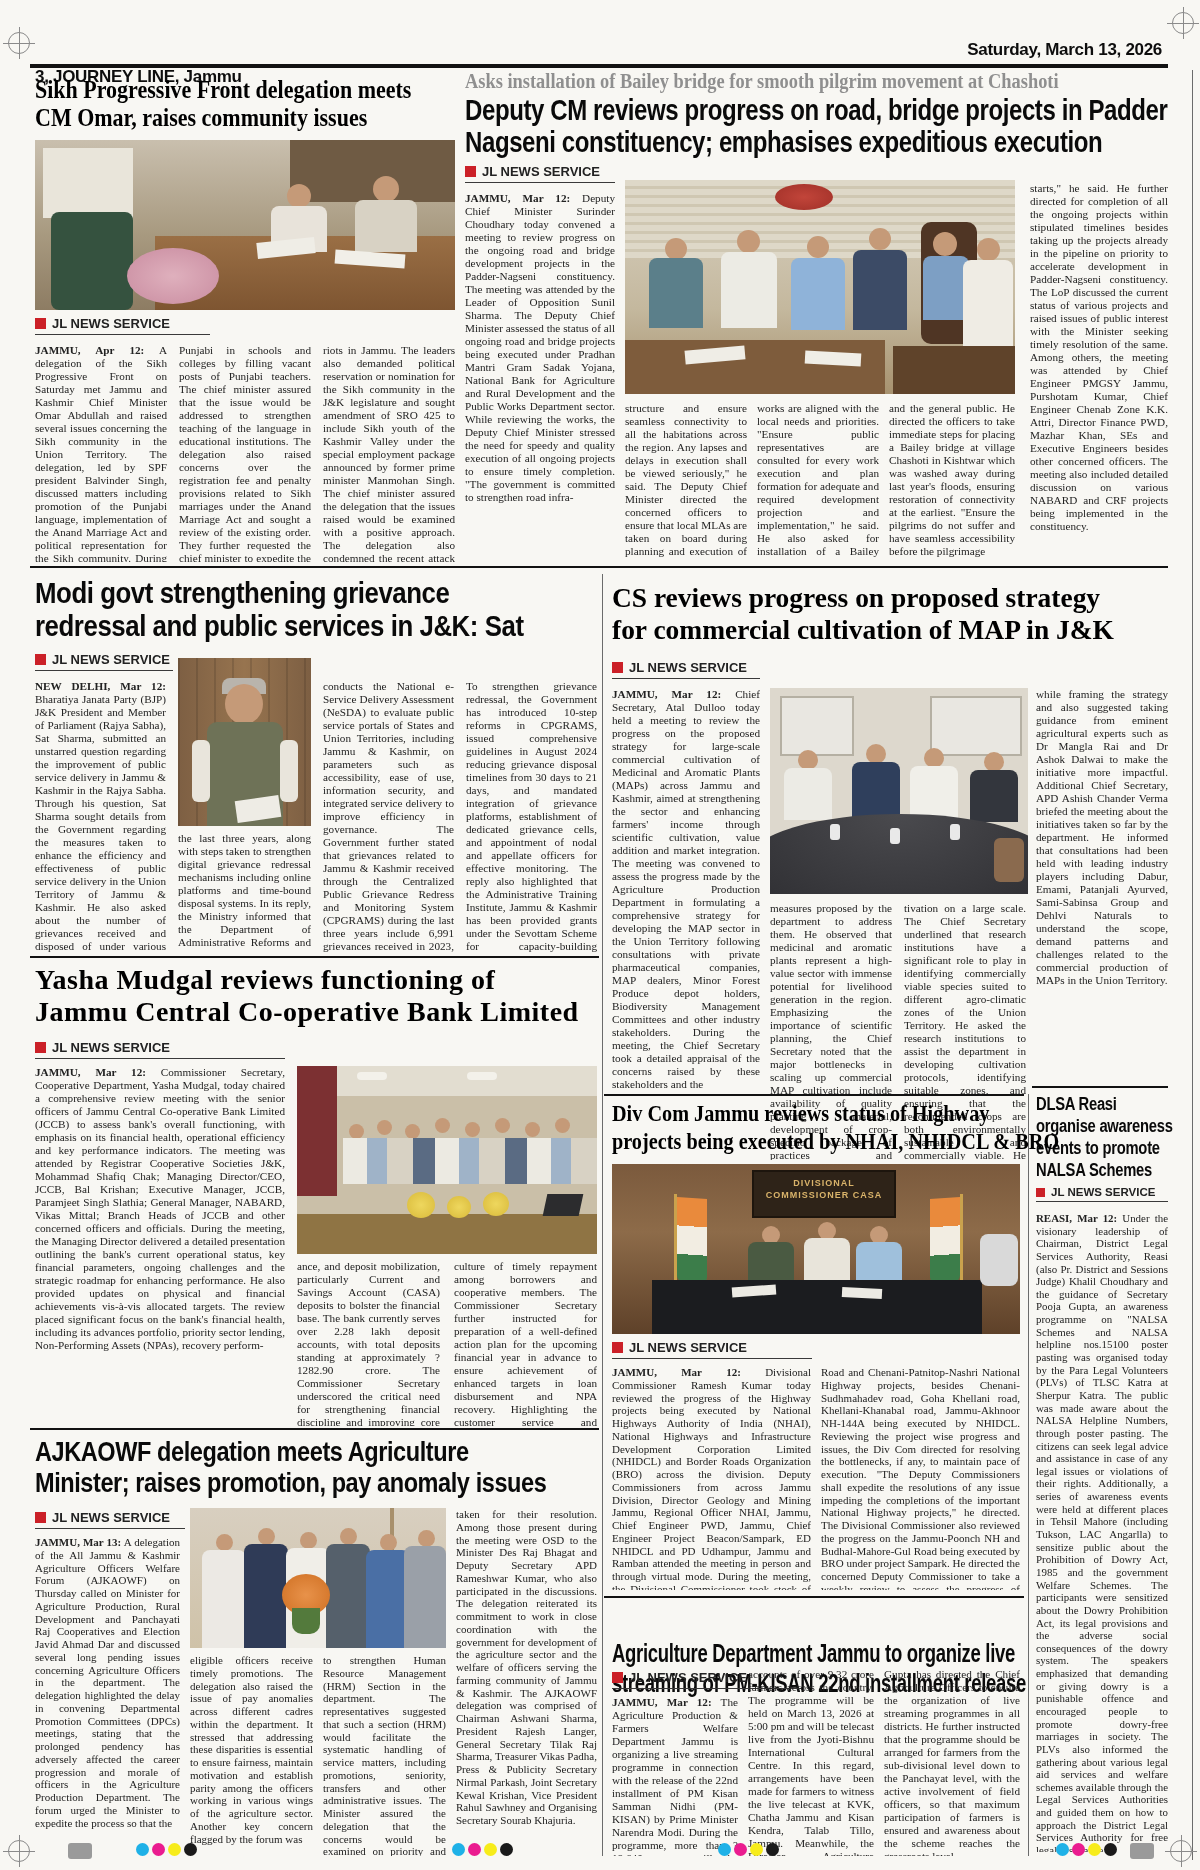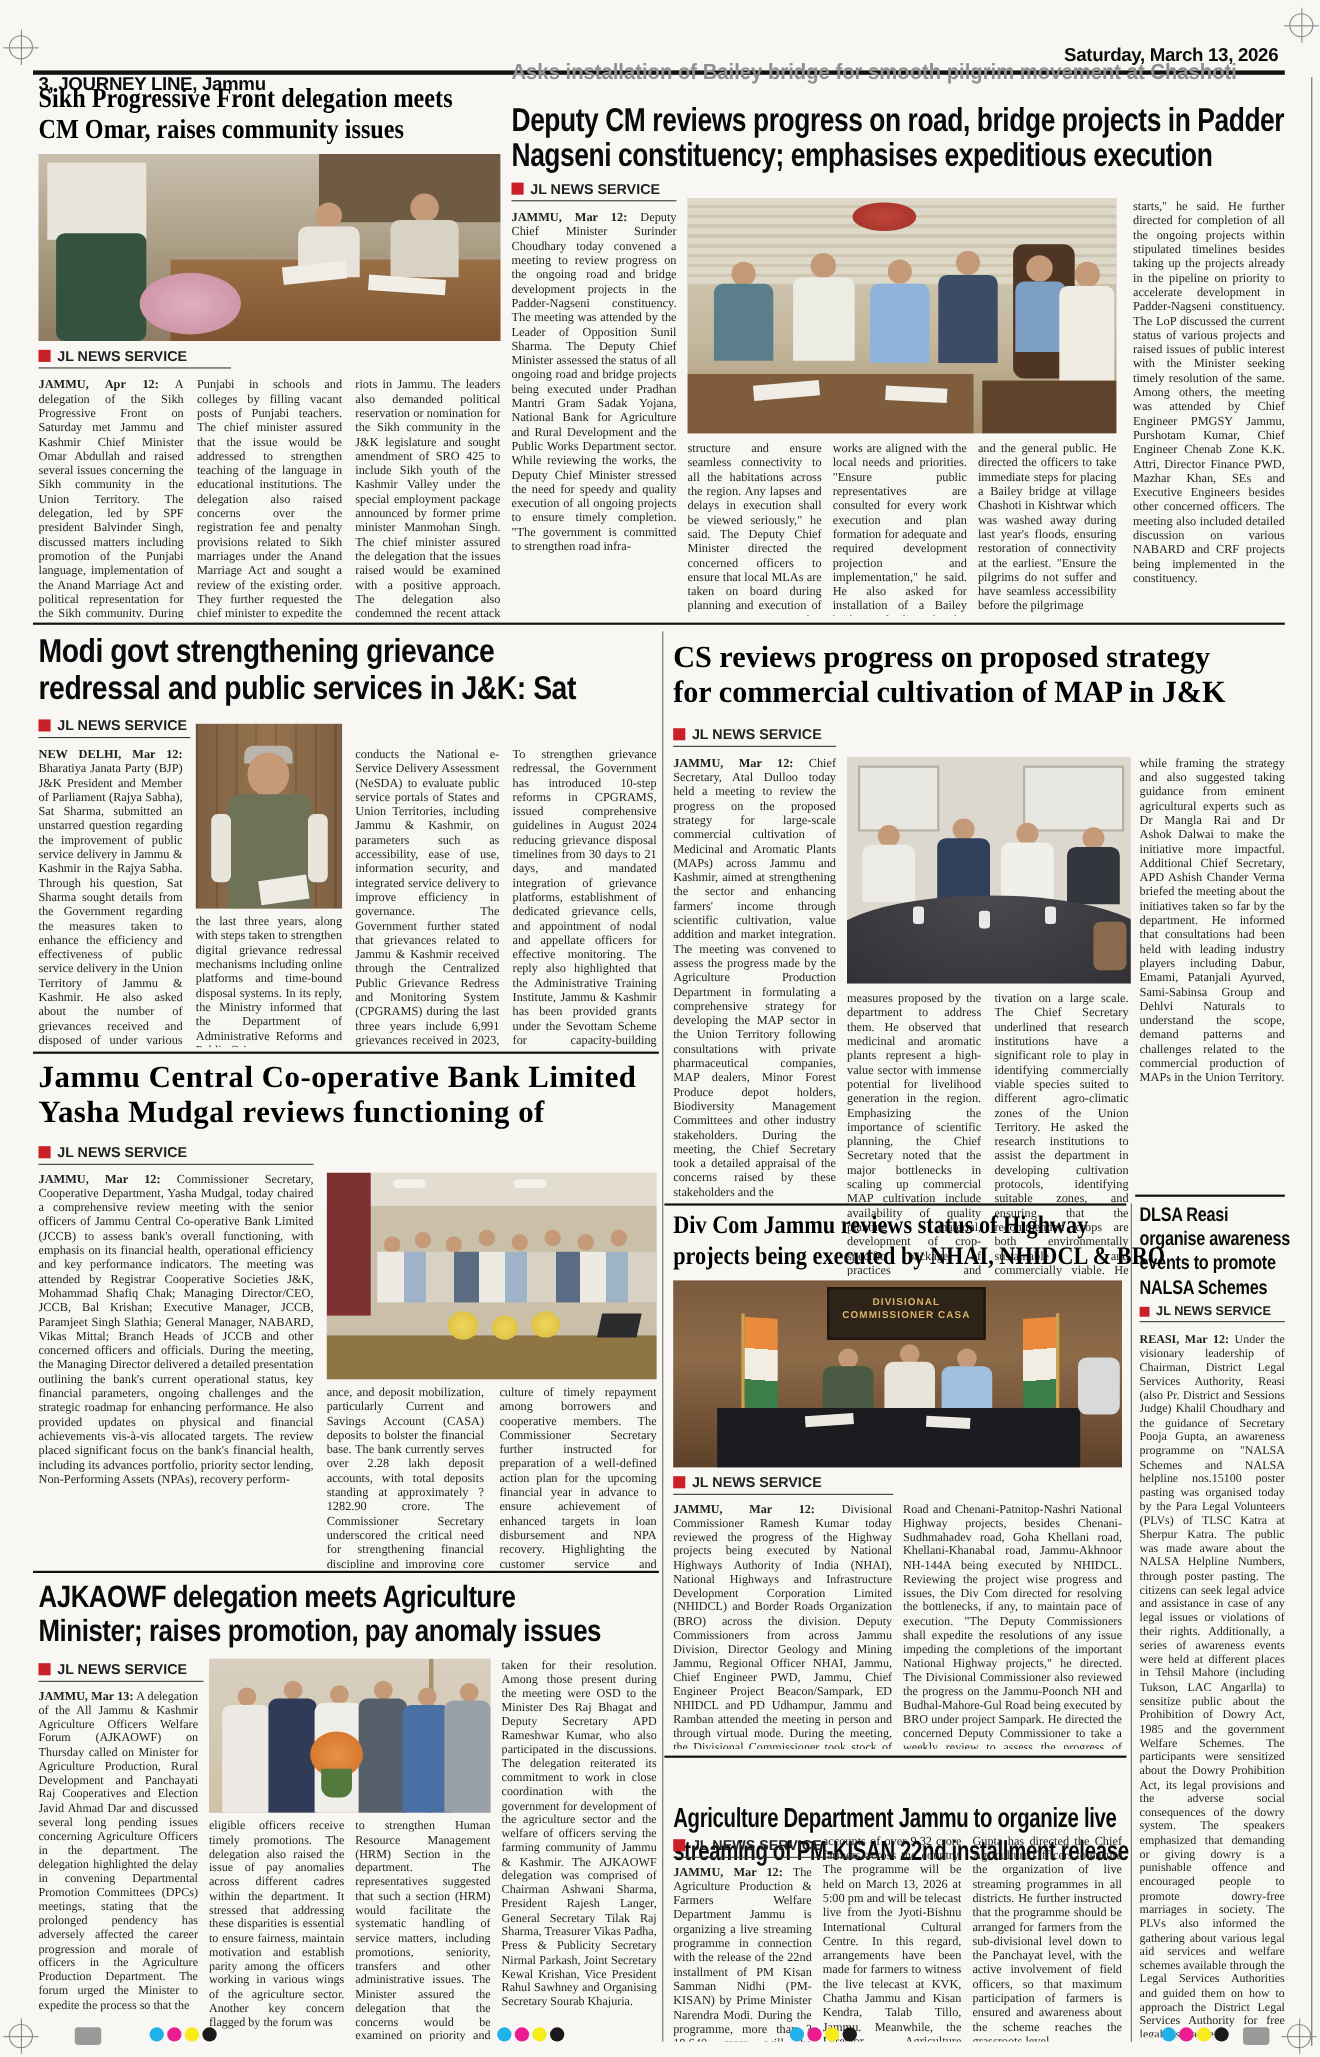--- a/index.html
+++ b/index.html
@@ -67,21 +67,21 @@
       <span>JL NEWS SERVICE</span>
     </div>
     <div class="bodycol" style="left:35px;top:344px;width:132px;height:218px;">
       <b class="dl">JAMMU, Apr 12:</b> <span>A delegation of the Sikh Progressive Front on Saturday met Jammu and Kashmir Chief Minister Omar Abdullah and raised several issues concerning the Sikh community in the Union Territory. The delegation, led by SPF president Balvinder Singh, discussed matters including promotion of the Punjabi language, implementation of the Anand Marriage Act and political representation for the Sikh community. During the meeting, the delegation urged the government to promote</span>
     </div>
     <div class="bodycol" style="left:179px;top:344px;width:132px;height:218px;">Punjabi in schools and colleges by filling vacant posts of Punjabi teachers. The chief minister assured that the issue would be addressed to strengthen teaching of the language in educational institutions. The delegation also raised concerns over the registration fee and penalty provisions related to Sikh marriages under the Anand Marriage Act and sought a review of the existing order. They further requested the chief minister to expedite the pending proposal for additional ex-gratia relief to the families of 14 persons who lost their lives during the 1989 anti-Sikh</div>
     <div class="bodycol" style="left:323px;top:344px;width:132px;height:218px;">riots in Jammu. The leaders also demanded political reservation or nomination for the Sikh community in the J&amp;K legislature and sought amendment of SRO 425 to include Sikh youth of the Kashmir Valley under the special employment package announced by former prime minister Manmohan Singh. The chief minister assured the delegation that the issues raised would be examined with a positive approach. The delegation also condemned the recent attack on National Conference president Farooq Abdullah and wished him good health.</div>
   </section>
 
   <section>
-    <div class="abs kicker" style="left:465px;top:55px;width:710px;">
+    <div class="abs kicker" style="left:465px;top:70px;width:710px;font-family:Liberation Serif, serif;">
       <span class="cond" style="transform:scaleX(.92);width:109%;">Asks installation of Bailey bridge for smooth pilgrim movement at Chashoti</span>
     </div>
     <div class="abs h-sans" style="left:465px;top:94px;width:705px;font-size:30px;line-height:1.07;letter-spacing:-0.5px;">
       <span class="cond" style="transform:scaleX(.80);width:125%;">Deputy CM reviews progress on road, bridge projects in Padder</span>
       <span class="cond" style="transform:scaleX(.80);width:125%;">Nagseni constituency; emphasises expeditious execution</span>
     </div>
     <div class="byline" style="left:465px;top:164px;width:150px;">
       <span class="sq"></span>
       <span>JL NEWS SERVICE</span>
     </div>
@@ -194,22 +194,22 @@
     </div>
     <div class="bodycol" style="left:1036px;top:1212px;width:132px;height:640px;font-size:10.9px;">
       <b class="dl">REASI, Mar 12:</b> <span>Under the visionary leadership of Chairman, District Legal Services Authority, Reasi (also Pr. District and Sessions Judge) Khalil Choudhary and the guidance of Secretary Pooja Gupta, an awareness programme on "NALSA Schemes and NALSA helpline nos.15100 poster pasting was organised today by the Para Legal Volunteers (PLVs) of TLSC Katra at Sherpur Katra. The public was made aware about the NALSA Helpline Numbers, through poster pasting. The citizens can seek legal advice and assistance in case of any legal issues or violations of their rights. Additionally, a series of awareness events were held at different places in Tehsil Mahore (including Tukson, LAC Angarlla) to sensitize public about the Prohibition of Dowry Act, 1985 and the government Welfare Schemes. The participants were sensitized about the Dowry Prohibition Act, its legal provisions and the adverse social consequences of the dowry system. The speakers emphasized that demanding or giving dowry is a punishable offence and encouraged people to promote dowry-free marriages in society. The PLVs also informed the gathering about various legal aid services and welfare schemes available through the Legal Services Authorities and guided them on how to approach the District Legal Services Authority for free legal assistance.</span>
     </div>
   </section>
 
   <div class="hrule" style="left:30px;top:956px;width:569px;height:2px;"></div>
 
   <section>
     <div class="abs h-serif" style="left:35px;top:964px;width:562px;font-size:28px;line-height:1.15;letter-spacing:0.5px;">
+      <span class="cond">Yasha Mudgal reviews functioning of</span>
       <span class="cond">Jammu Central Co-operative Bank Limited</span>
-      <span class="cond">Yasha Mudgal reviews functioning of</span>
     </div>
     <div class="byline" style="left:35px;top:1040px;width:250px;">
       <span class="sq"></span>
       <span>JL NEWS SERVICE</span>
     </div>
     <div class="bodycol" style="left:35px;top:1066px;width:250px;height:360px;">
       <b class="dl">JAMMU, Mar 12:</b> <span>Commissioner Secretary, Cooperative Department, Yasha Mudgal, today chaired a comprehensive review meeting with the senior officers of Jammu Central Co-operative Bank Limited (JCCB) to assess bank's overall functioning, with emphasis on its financial health, operational efficiency and key performance indicators. The meeting was attended by Registrar Cooperative Societies J&amp;K, Mohammad Shafiq Chak; Managing Director/CEO, JCCB, Bal Krishan; Executive Manager, JCCB, Paramjeet Singh Slathia; General Manager, NABARD, Vikas Mittal; Branch Heads of JCCB and other concerned officers and officials. During the meeting, the Managing Director delivered a detailed presentation outlining the bank's current operational status, key financial parameters, ongoing challenges and the strategic roadmap for enhancing performance. He also provided updates on physical and financial achievements vis-à-vis allocated targets. The review placed significant focus on the bank's financial health, including its advances portfolio, priority sector lending, Non-Performing Assets (NPAs), recovery perform-</span>
     </div>
     <div class="photo" style="left:297px;top:1066px;width:300px;height:188px;background:linear-gradient(180deg,#e2ddd0 0 30px,#cabfa8 30px);">
       <span style="left:0;top:0;width:40px;height:130px;background:#7c3032;"></span>

